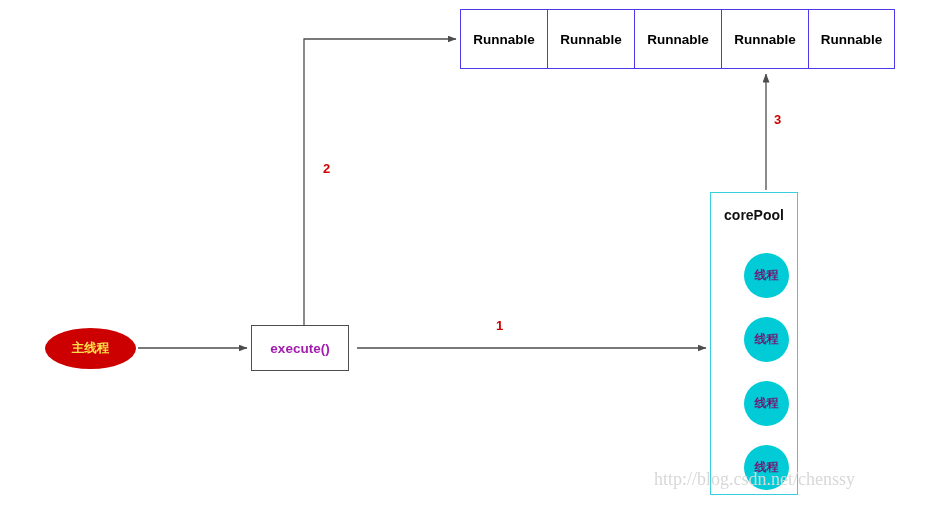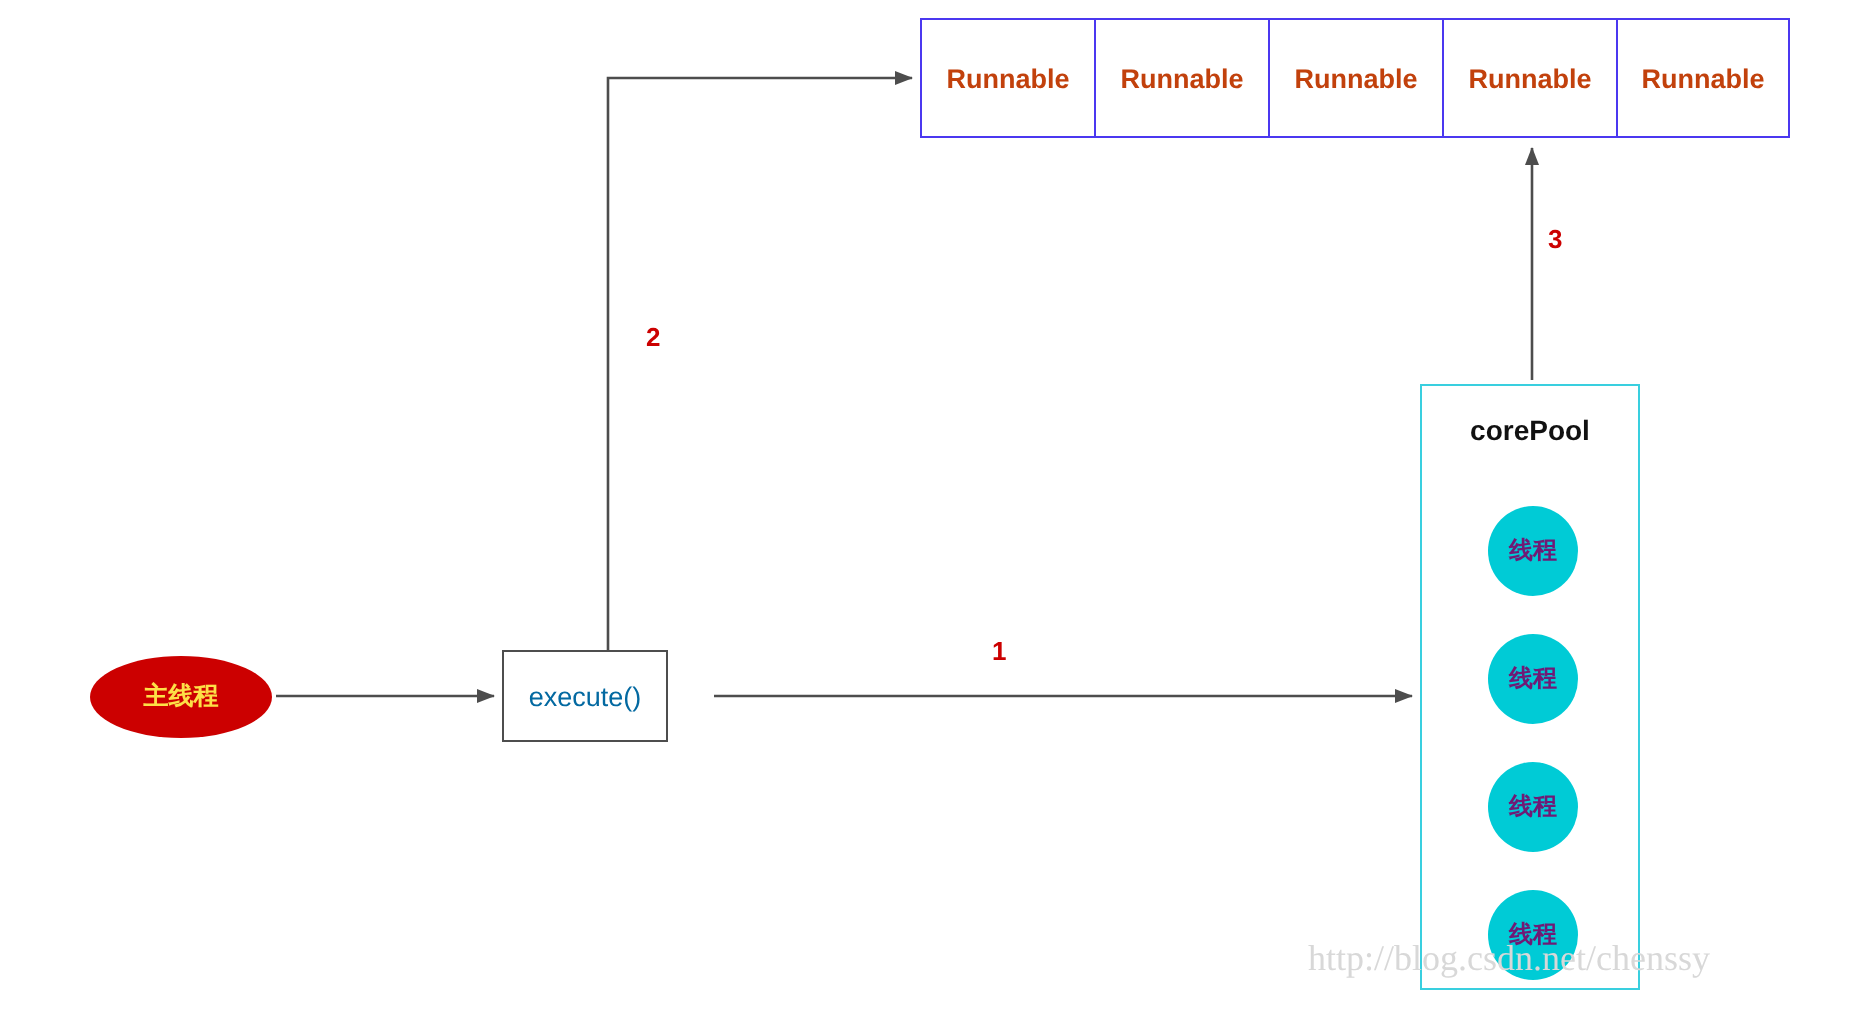--- a/index.html
+++ b/index.html
@@ -34,44 +34,44 @@
   }
   .queue-cell {
     width: 87px;
     height: 60px;
     border: 1px solid #4b38f0;
     border-right: none;
     box-sizing: border-box;
     display: flex;
     align-items: center;
     justify-content: center;
-    color: #c2410c;
+    color: #000000;
     font-size: 13.5px;
     font-weight: bold;
     background: #ffffff;
   }
   .queue-cell:last-child {
     border-right: 1px solid #4b38f0;
   }
 
   
   .execute-box {
     position: absolute;
     left: 251px;
     top: 325px;
-    width: 83px;
+    width: 98px;
     height: 46px;
     border: 1px solid #4d4d4d;
     box-sizing: border-box;
     display: flex;
     align-items: center;
     justify-content: center;
     font-size: 13.5px;
-    font-weight: normal;
-    color: #0369a1;
+    font-weight: bold;
+    color: #a21caf;
     background: #ffffff;
   }
 
   
   .main-thread {
     position: absolute;
     left: 45px;
     top: 328px;
     width: 91px;
     height: 41px;
@@ -83,21 +83,21 @@
     display: flex;
     align-items: center;
     justify-content: center;
   }
 
   
   .core-pool {
     position: absolute;
     left: 710px;
     top: 192px;
-    width: 110px;
+    width: 88px;
     height: 303px;
     border: 1px solid #39cfdf;
     box-sizing: border-box;
     background: #ffffff;
   }
   .core-pool-title {
     position: absolute;
     left: 0;
     top: 14px;
     width: 100%;

